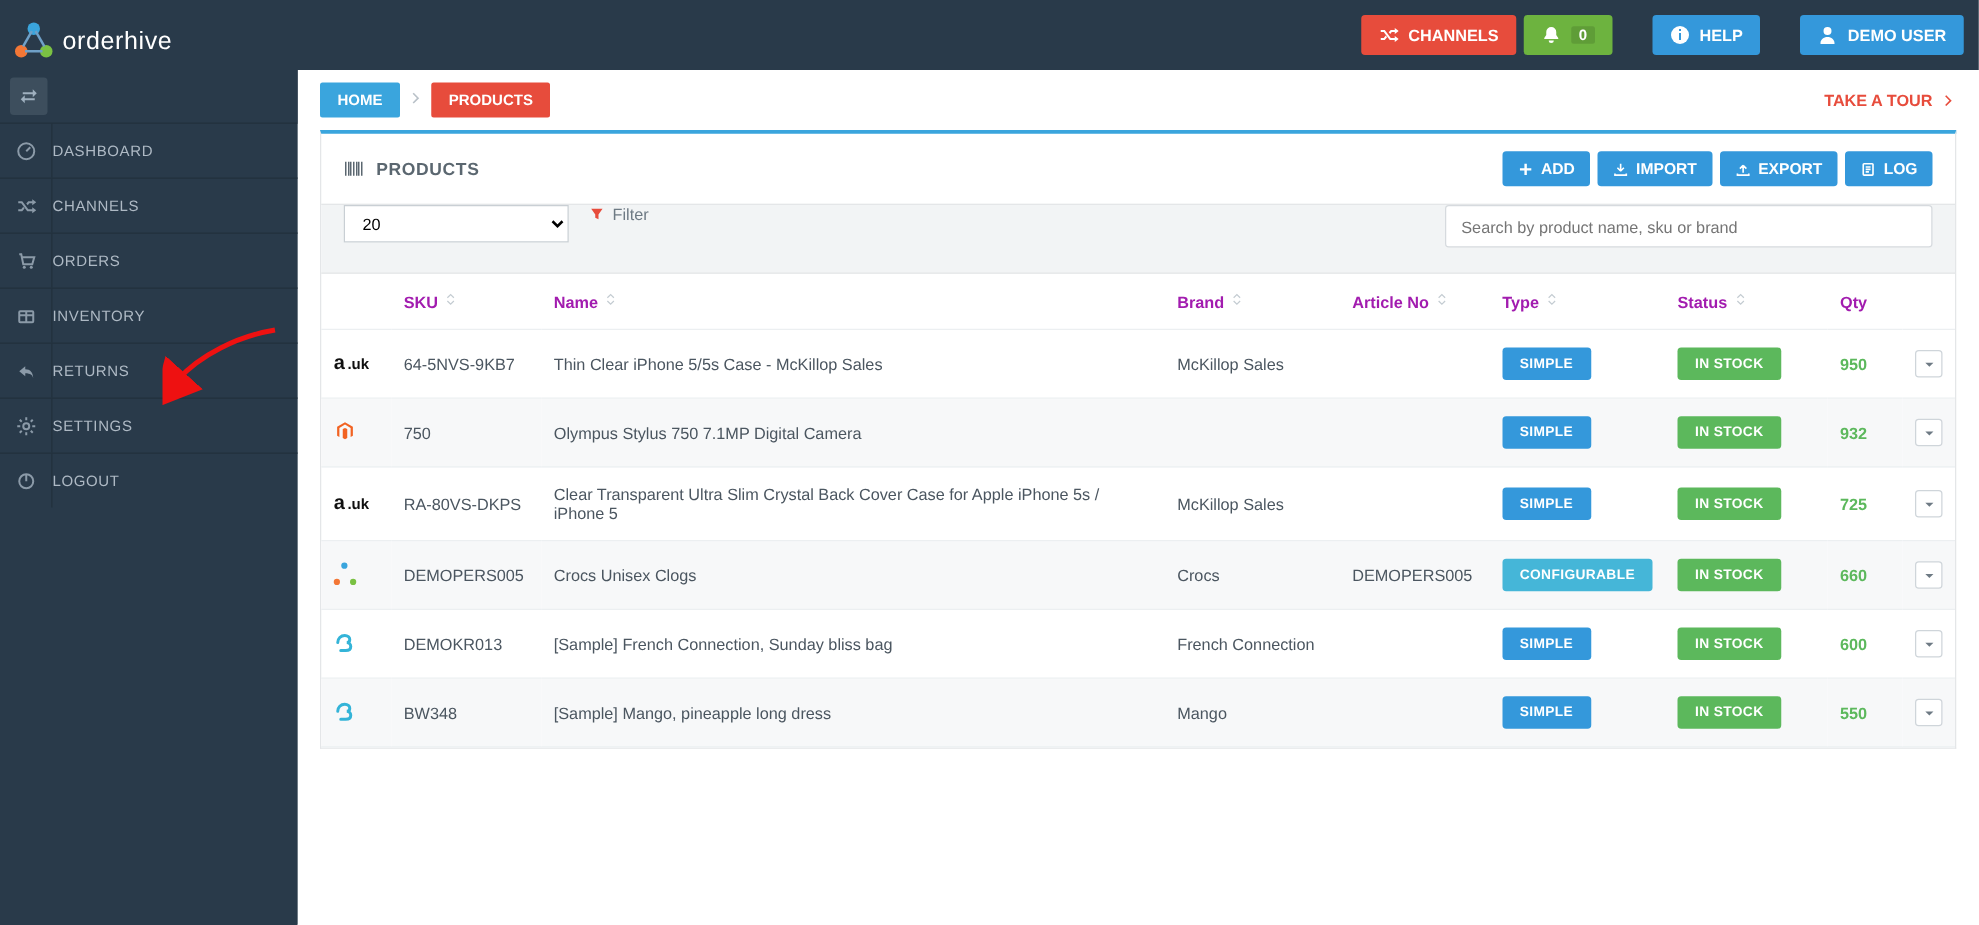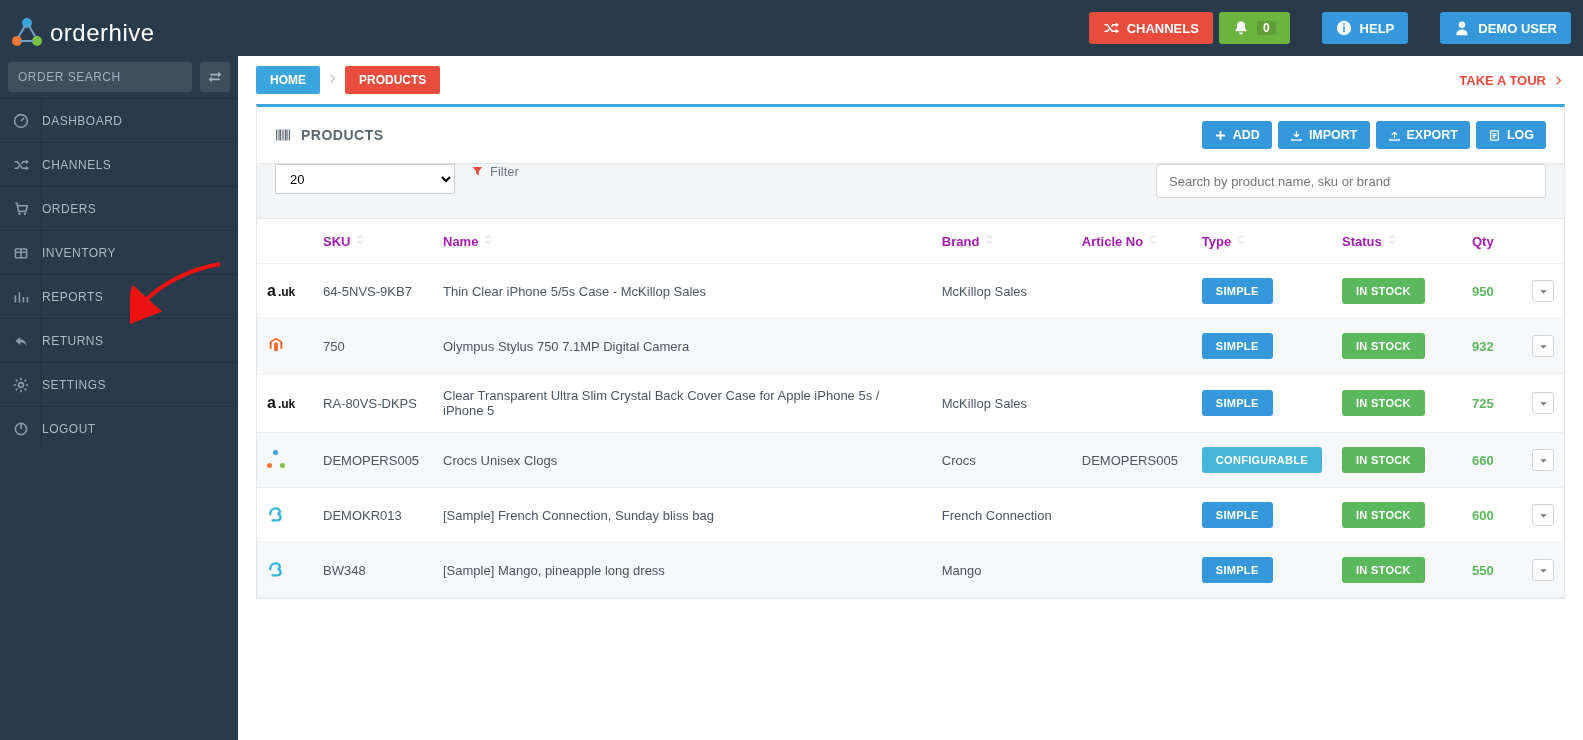--- a/index.html
+++ b/index.html
@@ -1,20 +1,20 @@
 <!DOCTYPE html>
 <html><head>
 <meta charset="utf-8">
 <style>
   * { box-sizing: border-box; margin: 0; padding: 0; }
   body { font-family: "Helvetica Neue", Arial, sans-serif; font-size: 13px; color: #333; background: #fff; width: 1583px; height: 740px; overflow: hidden; }
 
   
   .topbar { position: fixed; top: 0; left: 0; right: 0; height: 56px; background: #293a4a; display: flex; align-items: center; padding: 0 12px; z-index: 50; }
-  .logo { display: flex; align-items: center; color: #fff; font-size: 24px; font-weight: 300; letter-spacing: 0.5px; margin-top: 10px; }
+  .logo { display: flex; align-items: center; color: #fff; font-size: 20px; font-weight: 300; letter-spacing: 0.5px; margin-top: 10px; }
   .logo-mark { width: 30px; height: 30px; margin-right: 8px; position: relative; }
   .logo-mark .dot { position: absolute; width: 10px; height: 10px; border-radius: 50%; }
   .logo-mark .dot.blue   { background: #3aa5dd; top: 0; left: 10px; }
   .logo-mark .dot.green  { background: #7ac143; bottom: 2px; right: 0; }
   .logo-mark .dot.orange { background: #f37736; bottom: 2px; left: 0; }
   .logo-mark .line { position: absolute; background: #6fa0c7; }
   .logo-mark .l1 { width: 2px; height: 14px; left: 9px; top: 6px; transform: rotate(30deg); }
   .logo-mark .l2 { width: 2px; height: 14px; right: 9px; top: 6px; transform: rotate(-30deg); }
   .logo-mark .l3 { width: 14px; height: 2px; bottom: 6px; left: 8px; }
 
@@ -208,21 +208,20 @@
   <div class="top-btn blue">
     <svg class="ic" viewBox="0 0 20 20">
         <use href="#i-user"></use>
       </svg>
     <span>DEMO USER</span>
   </div>
 </div>
 
 <div class="leftcol">
   <div class="searchbar">
-    <input type="text" placeholder="ORDER SEARCH" style="">
     <div class="swap">
       <svg class="ic" viewBox="0 0 20 20">
           <use href="#i-swap"></use>
         </svg>
     </div>
   </div>
   <div class="nav" id="nav">
       <div class="item">
         <span class="icon-slot">
           <svg class="ic" viewBox="0 0 20 20">
@@ -247,28 +246,20 @@
         </span>
         <span>ORDERS</span>
       </div>
       <div class="item">
         <span class="icon-slot">
           <svg class="ic" viewBox="0 0 20 20">
             <use href="#i-box"></use>
           </svg>
         </span>
         <span>INVENTORY</span>
-      </div>
-      <div class="item">
-        <span class="icon-slot">
-          <svg class="ic" viewBox="0 0 20 20">
-            <use href="#i-chart"></use>
-          </svg>
-        </span>
-        <span>REPORTS</span>
       </div>
       <div class="item">
         <span class="icon-slot">
           <svg class="ic" viewBox="0 0 20 20">
             <use href="#i-reply"></use>
           </svg>
         </span>
         <span>RETURNS</span>
       </div>
       <div class="item">

